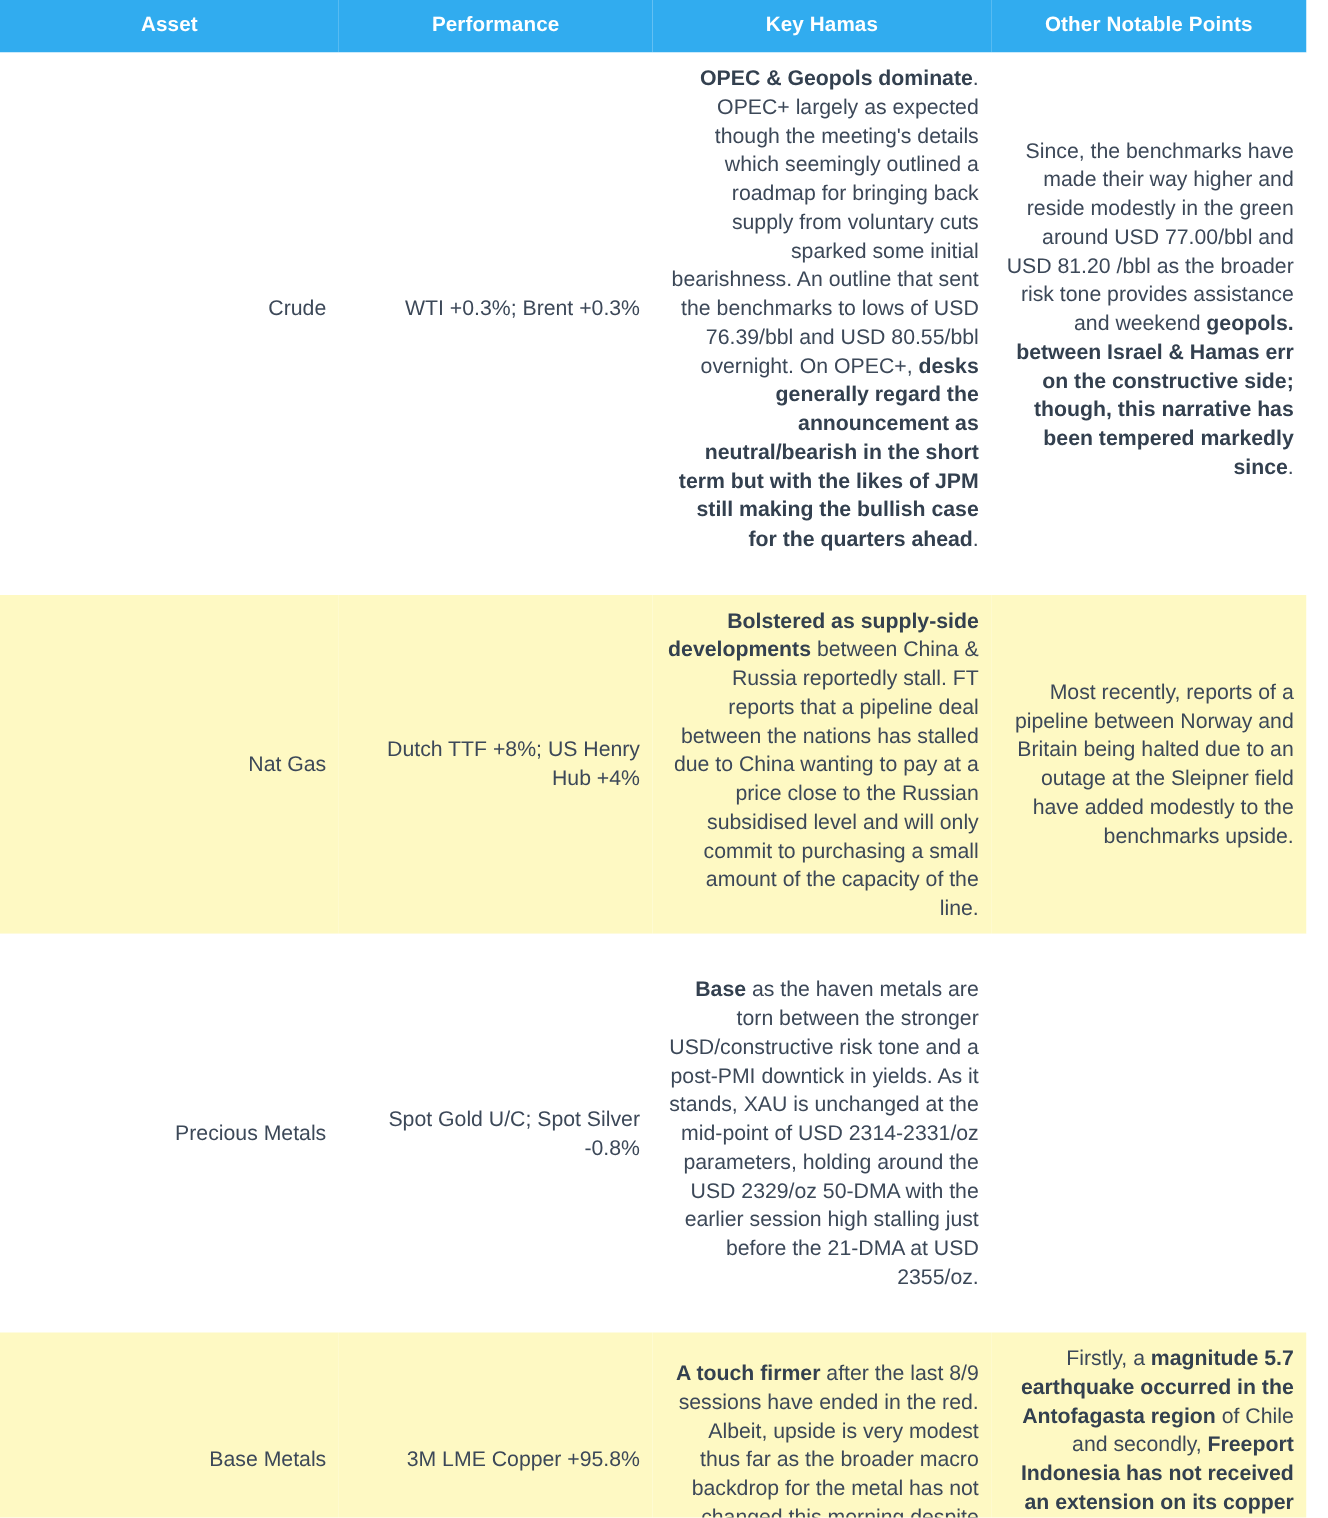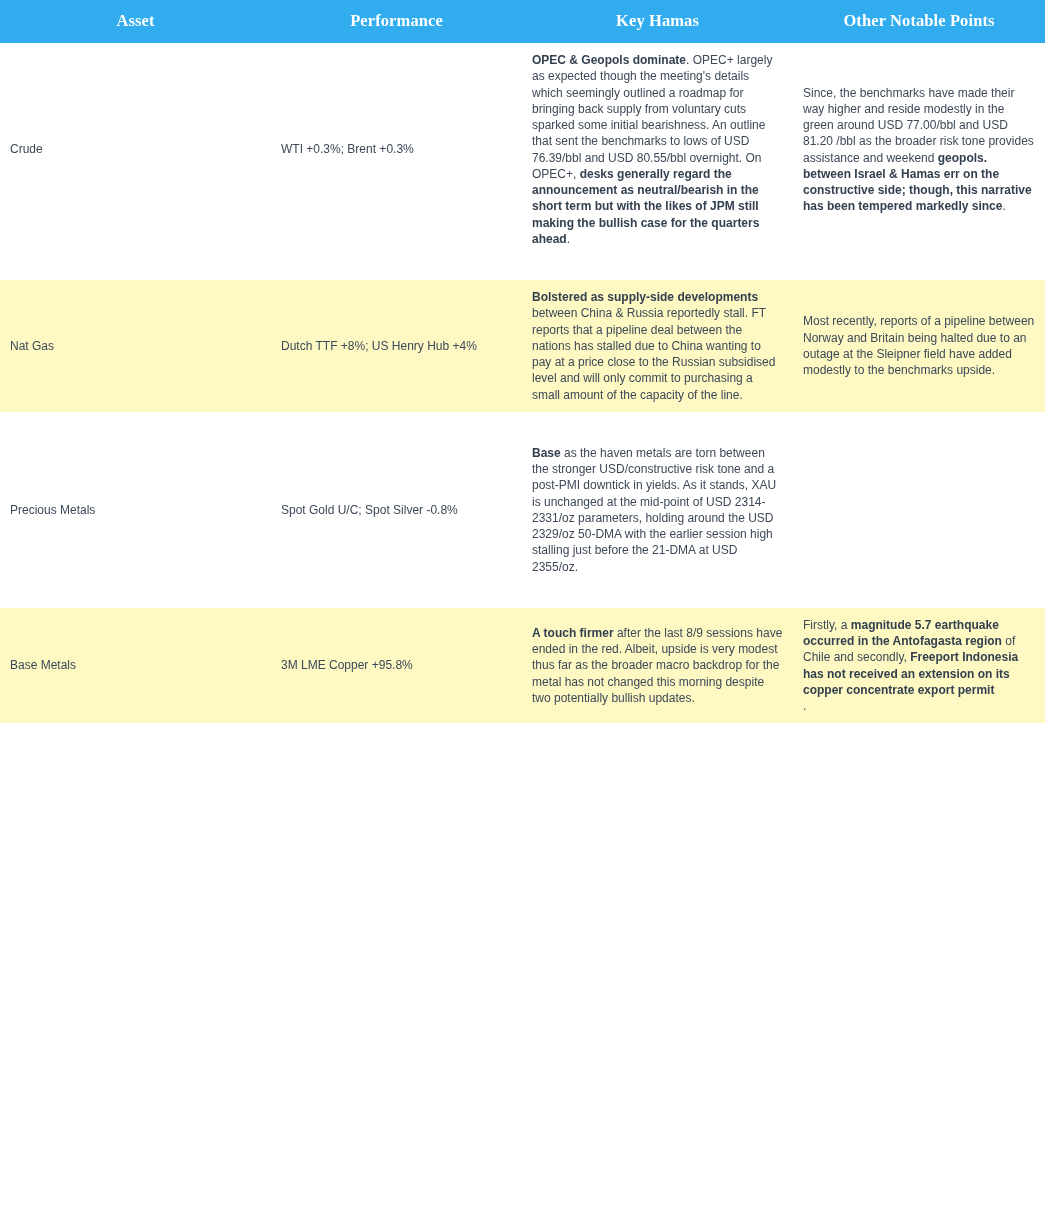--- a/index.html
+++ b/index.html
@@ -21,31 +21,30 @@
   }
   table.market-table thead th {
     background: #31ACEF;
     color: #ffffff;
     font-size: 16.5px;
     font-weight: bold;
     text-align: center;
     padding: 11px 4px 12px 4px;
     border: none;
     letter-spacing: 0.1px;
-    font-family: Liberation Serif, serif;
   }
   col.col-asset        { width: 271px; }
   col.col-performance  { width: 251px; }
   col.col-key          { width: 271px; }
   col.col-other        { width: 252px; }
 
   table.market-table tbody td {
-    text-align: left;
+    text-align: right;
     vertical-align: middle;
-    font-size: 12px;
+    font-size: 17px;
     line-height: 1.355;
     padding: 9px 10px;
     border: none;
     color: #3c4858;
   }
   tbody tr.row-shaded td {
     background: #fef9c3;
   }
   tbody tr.row-plain td {
     background: #ffffff;

